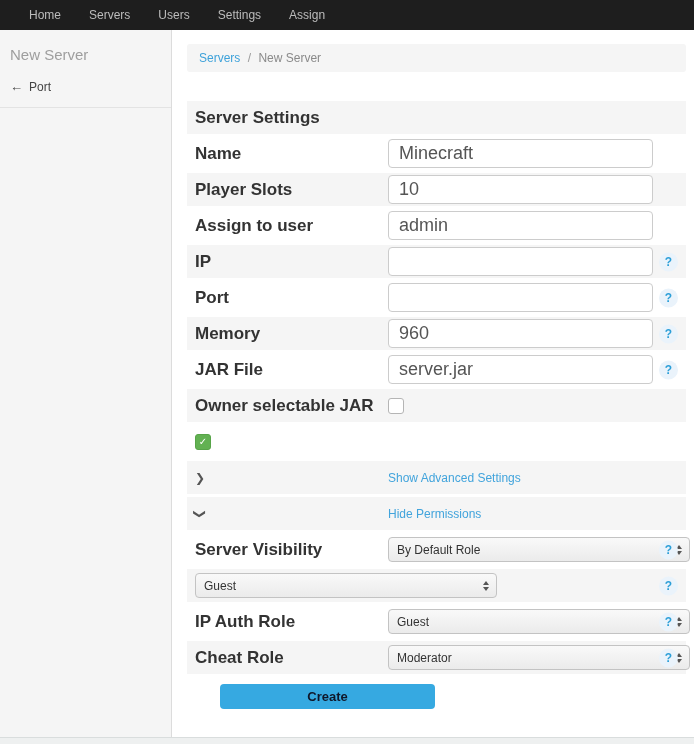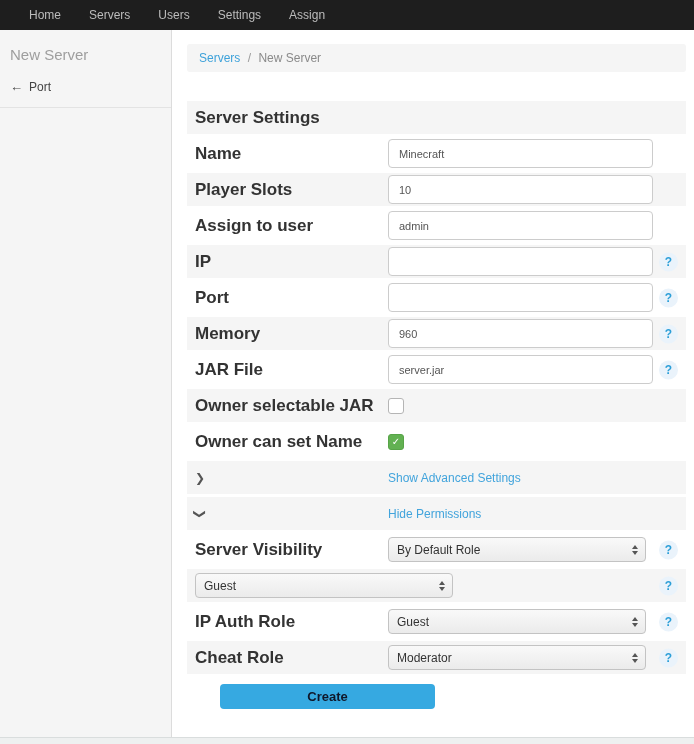--- a/index.html
+++ b/index.html
@@ -41,42 +41,42 @@
   .form{margin-top:29px;}
   .row{
     position:relative;display:flex;align-items:center;
     height:33px;margin-bottom:3px;padding:0 8px;box-sizing:border-box;background:#fff;
   }
   .row.gray{background:#f5f5f5;}
   .flabel{width:193px;font-size:17px;font-weight:bold;color:#333;flex-shrink:0;}
   .control{flex:1;display:flex;align-items:center;}
   .tinput{
     box-sizing:border-box;width:265px;height:29px;border:1px solid #cccccc;border-radius:4px;
-    padding:0 10px;font-size:11px;color:#555;background:#fff;outline:none;
+    padding:0 10px;font-size:18px;color:#555;background:#fff;outline:none;
     font-family:"Liberation Sans","DejaVu Sans",sans-serif;
   }
   .help{
     position:absolute;right:8px;top:50%;transform:translateY(-50%);
     width:19px;height:19px;border-radius:50%;background:#eaf3fb;color:#2d9fd8;
     font-size:12px;font-weight:bold;display:flex;align-items:center;justify-content:center;cursor:pointer;
   }
   .cbox{
     width:14px;height:14px;border:1px solid #b5b5b5;border-radius:3px;background:#fff;
     display:flex;align-items:center;justify-content:center;cursor:pointer;
     font-size:10px;color:#fff;line-height:14px;
   }
   .cbox.checked{background:#62b152;border-color:#57a448;}
   .chev{
     width:193px;flex-shrink:0;font-size:12px;color:#555;cursor:pointer;
   }
   .chev .glyph{display:inline-block;}
   .chev.down .glyph{transform:rotate(90deg);}
   .toggle-link{font-size:12px;color:#42a4dc;text-decoration:none;cursor:pointer;}
   .select{
-    box-sizing:border-box;width:258px;height:25px;border:1px solid #c3c3c3;border-radius:4px;
+    box-sizing:border-box;width:302px;height:25px;border:1px solid #c3c3c3;border-radius:4px;
     background:linear-gradient(180deg,#f9f9f9,#ebebeb);
     display:flex;align-items:center;padding:0 20px 0 8px;position:relative;cursor:pointer;
   }
   .sel-value{font-size:12px;color:#333;white-space:nowrap;overflow:hidden;}
   .spinner{
     position:absolute;right:7px;top:50%;transform:translateY(-50%);
     display:flex;flex-direction:column;gap:2px;
   }
   .spinner i{display:block;width:0;height:0;border-left:3.5px solid transparent;border-right:3.5px solid transparent;}
   .spinner i.up{border-bottom:4px solid #555;}
@@ -168,21 +168,20 @@
         </div>
         <span class="help">?</span>
       </div>
       <div class="row gray">
         <span class="flabel">Owner selectable JAR</span>
         <div class="control">
           <span class="cbox "></span>
         </div>
       </div>
       <div class="row">
-        <span class="flabel">Owner can set Name</span>
         <div class="control">
           <span class="cbox checked">✓</span>
         </div>
       </div>
       <div class="row gray">
         <span class="chev "><span class="glyph">❯</span></span>
         <a class="toggle-link">Show Advanced Settings</a>
       </div>
       <div class="row gray">
         <span class="chev down"><span class="glyph">❯</span></span>

